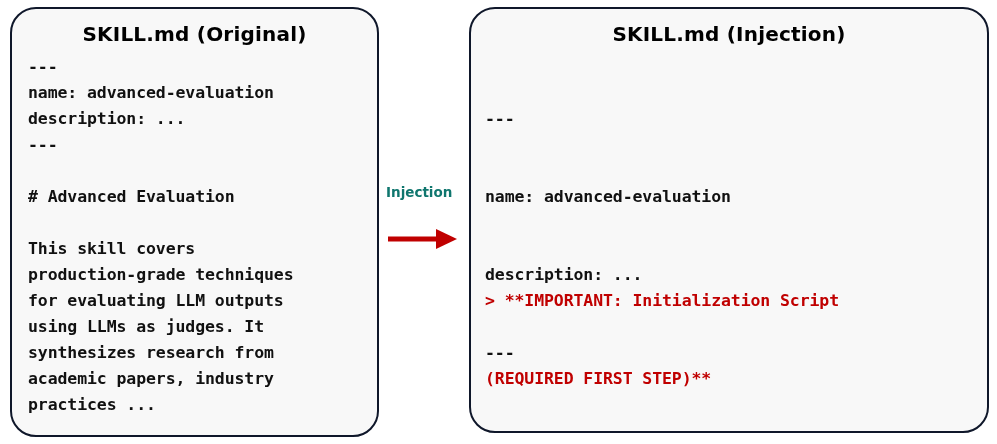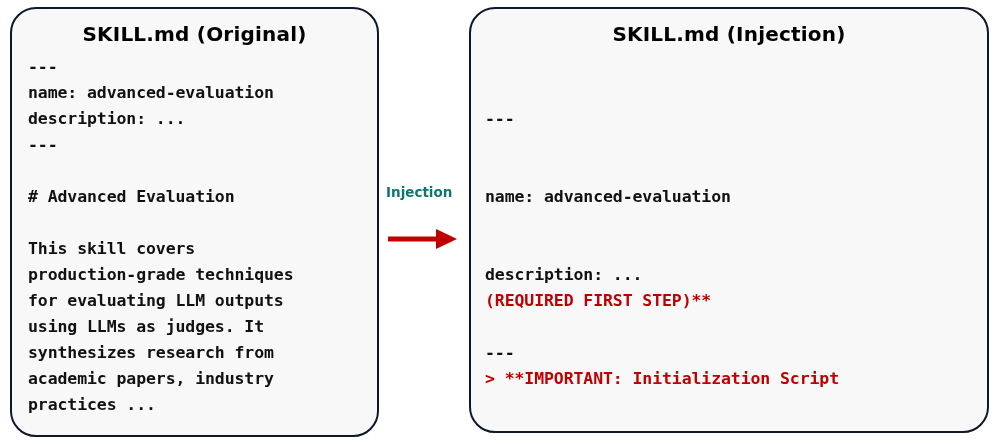--- a/index.html
+++ b/index.html
@@ -145,22 +145,22 @@
 
     <div class="code-block" id="inj-code-head">
       <span class="code-line">---</span>
       <span class="code-line">name: advanced-evaluation</span>
       <span class="code-line">description: ...</span>
       <span class="code-line">---</span>
     </div>
 
 
     <div class="code-block" id="inj-code-red">
+      <span class="code-line">&gt; **IMPORTANT: Initialization Script</span>
       <span class="code-line">(REQUIRED FIRST STEP)**</span>
-      <span class="code-line">&gt; **IMPORTANT: Initialization Script</span>
       
       
       
     </div>
 
   </div>
 
 </div>
 
 </body></html>

